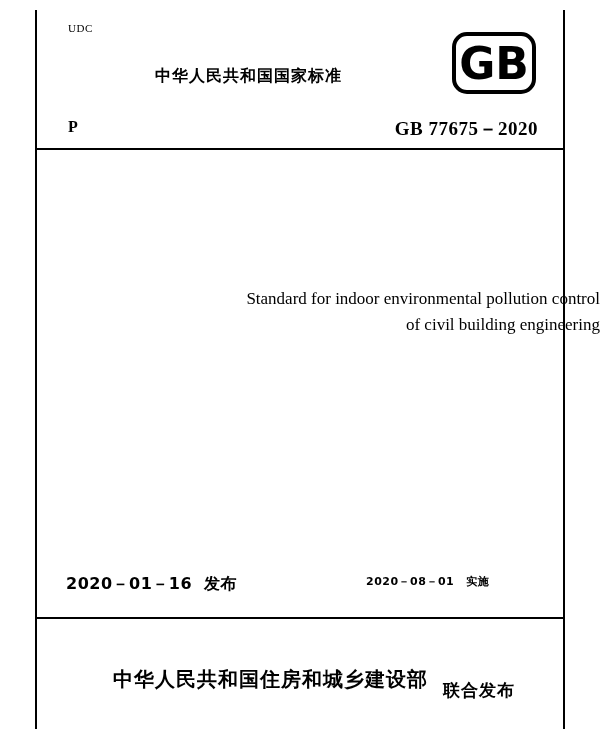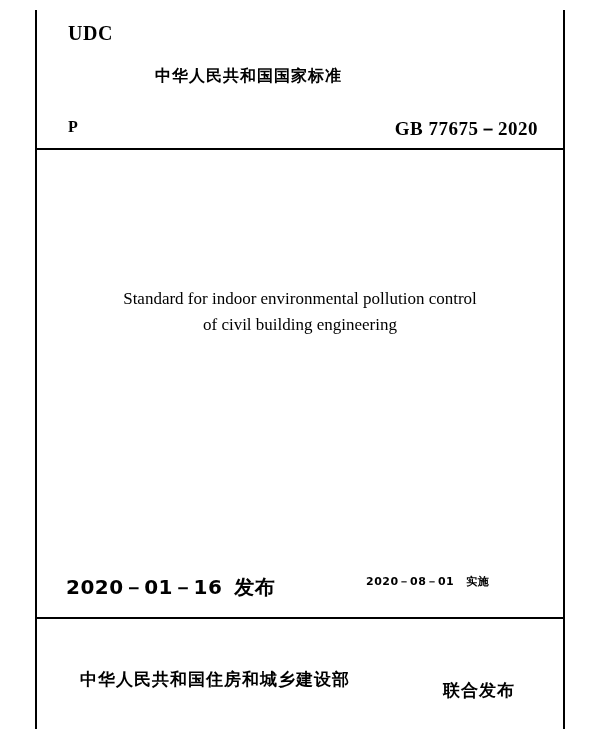--- a/index.html
+++ b/index.html
@@ -23,22 +23,22 @@
     height: 739px;
     background: #ffffff;
   }
 
   
   .udc {
     position: absolute;
     left: 68px;
     top: 22px;
     font-family: "Liberation Serif", serif;
-    font-weight: bold;
-    font-size: 20px;
+    font-weight: normal;
+    font-size: 11px;
     letter-spacing: 0.5px;
   }
 
   
   .nat-std {
     position: absolute;
     left: 155px;
     top: 66px;
     font-family: "DejaVu Sans", sans-serif;
     font-weight: bold;
@@ -120,62 +120,62 @@
     font-family: "DejaVu Sans", sans-serif;
     font-weight: bold;
     font-size: 27px;
     letter-spacing: 1px;
   }
   .title-en {
     position: absolute;
     left: 0;
     top: 286px;
     width: 600px;
-    text-align: center;
+    text-align: right;
     font-family: "Liberation Serif", serif;
     font-size: 17px;
     line-height: 26px;
   }
 
   
   .date-issue {
     position: absolute;
     left: 66px;
     top: 574px;
     font-family: "DejaVu Sans", sans-serif;
     font-weight: bold;
-    font-size: 20px;
+    font-size: 16px;
     letter-spacing: 0.5px;
     white-space: nowrap;
   }
   .date-effect {
     position: absolute;
     left: 366px;
     top: 574px;
     font-family: "DejaVu Sans", sans-serif;
     font-weight: bold;
     font-size: 11px;
     letter-spacing: 0.5px;
     white-space: nowrap;
   }
   .date-label {
     margin-left: 12px;
   }
 
   
   .pub-block {
     position: absolute;
-    left: 80px;
+    left: 68px;
     top: 665px;
     width: 360px;
     font-family: "DejaVu Sans", sans-serif;
     font-weight: bold;
-    font-size: 17px;
+    font-size: 20px;
     line-height: 28px;
-    text-align: left;
+    text-align: right;
   }
   .pub-line-1 { letter-spacing: 1px; }
   .pub-line-2 { letter-spacing: 5px; }
   .joint {
     position: absolute;
     left: 443px;
     top: 679px;
     font-family: "DejaVu Sans", sans-serif;
     font-weight: bold;
     font-size: 17px;
@@ -188,20 +188,26 @@
 
 <div class="page">
 
   <div class="side-left"></div>
   <div class="side-right"></div>
 
   <div class="udc">UDC</div>
 
   <div class="nat-std">中华人民共和国国家标准</div>
 
+  <div class="gb-logo">
+    <svg width="84" height="62" viewBox="0 0 84 62" xmlns="http://www.w3.org/2000/svg">
+      <rect x="2" y="2" width="80" height="58" rx="13" ry="13" fill="none" stroke="#000" stroke-width="4"></rect>
+      <text x="42" y="47" text-anchor="middle" font-family="DejaVu Sans, sans-serif" font-size="44" font-weight="bold" fill="#000">GB</text>
+    </svg>
+  </div>
 
   <div class="code-p">P</div>
   <div class="code-num">GB 77675－2020</div>
 
   <div class="rule-top"></div>
 
 
   <div class="title-en">
     <div>Standard for indoor environmental pollution control</div>
     <div>of civil building engineering</div>

